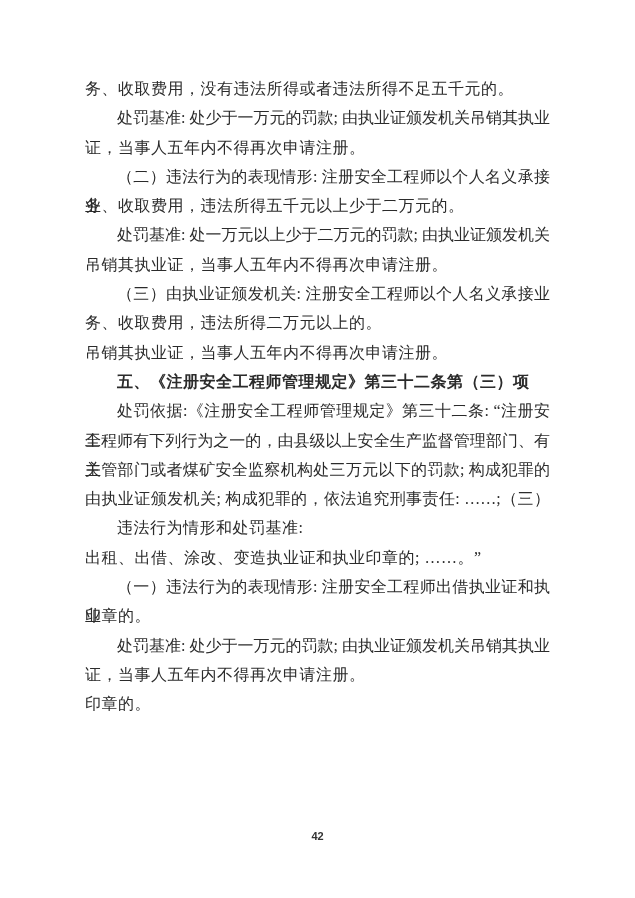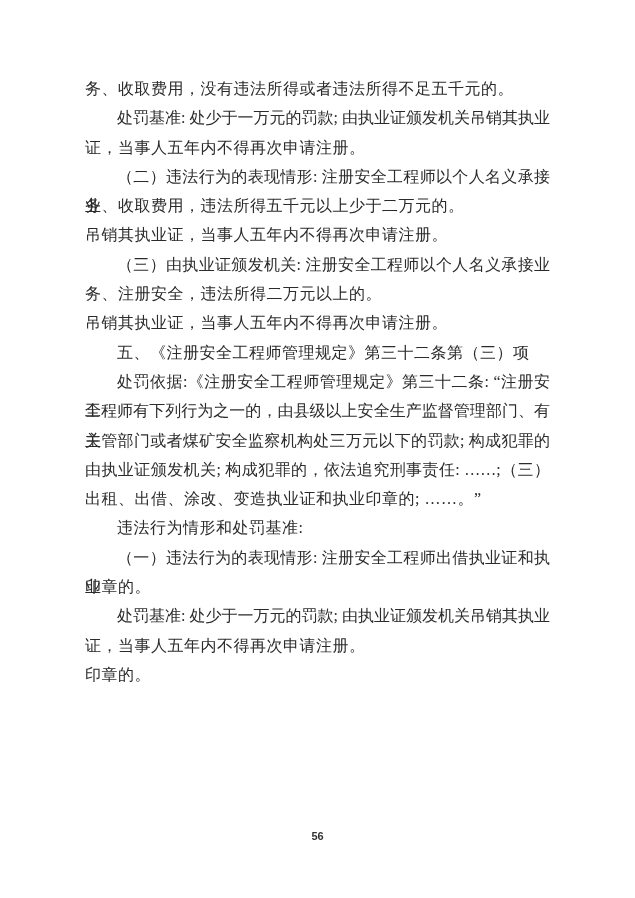--- a/index.html
+++ b/index.html
@@ -36,21 +36,21 @@
   .line.justify {
     white-space: normal;
     text-align: justify;
     text-align-last: justify;
     letter-spacing: normal;
   }
   .line.indent {
     text-indent: 2em;
   }
   .line.bold {
-    font-weight: normal;
+    font-weight: bold;
   }
   .footer {
     position: absolute;
     top: 830px;
     left: 0;
     width: 635px;
     text-align: center;
     font-family: "Liberation Sans", "DejaVu Sans", sans-serif;
     font-size: 11px;
     font-weight: bold;
@@ -61,31 +61,32 @@
 <body>
 
 <div class="page">
   <div class="content">
 
   <div class="line">务、收取费用，没有违法所得或者违法所得不足五千元的。</div>
       <div class="line indent justify">处罚基准: 处少于一万元的罚款; 由执业证颁发机关吊销其执业</div>
       <div class="line">证，当事人五年内不得再次申请注册。</div>
       <div class="line indent justify">（二）违法行为的表现情形: 注册安全工程师以个人名义承接业</div>
       <div class="line">务、收取费用，违法所得五千元以上少于二万元的。</div>
+      <div class="line indent justify">处罚基准: 处一万元以上少于二万元的罚款; 由执业证颁发机关</div>
       <div class="line">吊销其执业证，当事人五年内不得再次申请注册。</div>
       <div class="line indent justify">（三）由执业证颁发机关: 注册安全工程师以个人名义承接业</div>
-      <div class="line">务、注册安全，违法所得二万元以上的。</div>
+      <div class="line">务、收取费用，违法所得二万元以上的。</div>
       <div class="line">吊销其执业证，当事人五年内不得再次申请注册。</div>
       <div class="line indent bold">五、《注册安全工程师管理规定》第三十二条第（三）项</div>
       <div class="line indent justify">处罚依据:《注册安全工程师管理规定》第三十二条: “注册安全</div>
       <div class="line justify">工程师有下列行为之一的，由县级以上安全生产监督管理部门、有关</div>
       <div class="line justify">主管部门或者煤矿安全监察机构处三万元以下的罚款; 构成犯罪的</div>
       <div class="line justify">由执业证颁发机关; 构成犯罪的，依法追究刑事责任: ……;（三）</div>
+      <div class="line indent">违法行为情形和处罚基准:</div>
       <div class="line">出租、出借、涂改、变造执业证和执业印章的; ……。”</div>
-      <div class="line indent">违法行为情形和处罚基准:</div>
       <div class="line indent justify">（一）违法行为的表现情形: 注册安全工程师出借执业证和执业</div>
       <div class="line">印章的。</div>
       <div class="line indent justify">处罚基准: 处少于一万元的罚款; 由执业证颁发机关吊销其执业</div>
       <div class="line">证，当事人五年内不得再次申请注册。</div>
       <div class="line">印章的。</div>
     </div>
-  <div class="footer">56</div>
+  <div class="footer">42</div>
 </div>
 
 </body></html>

